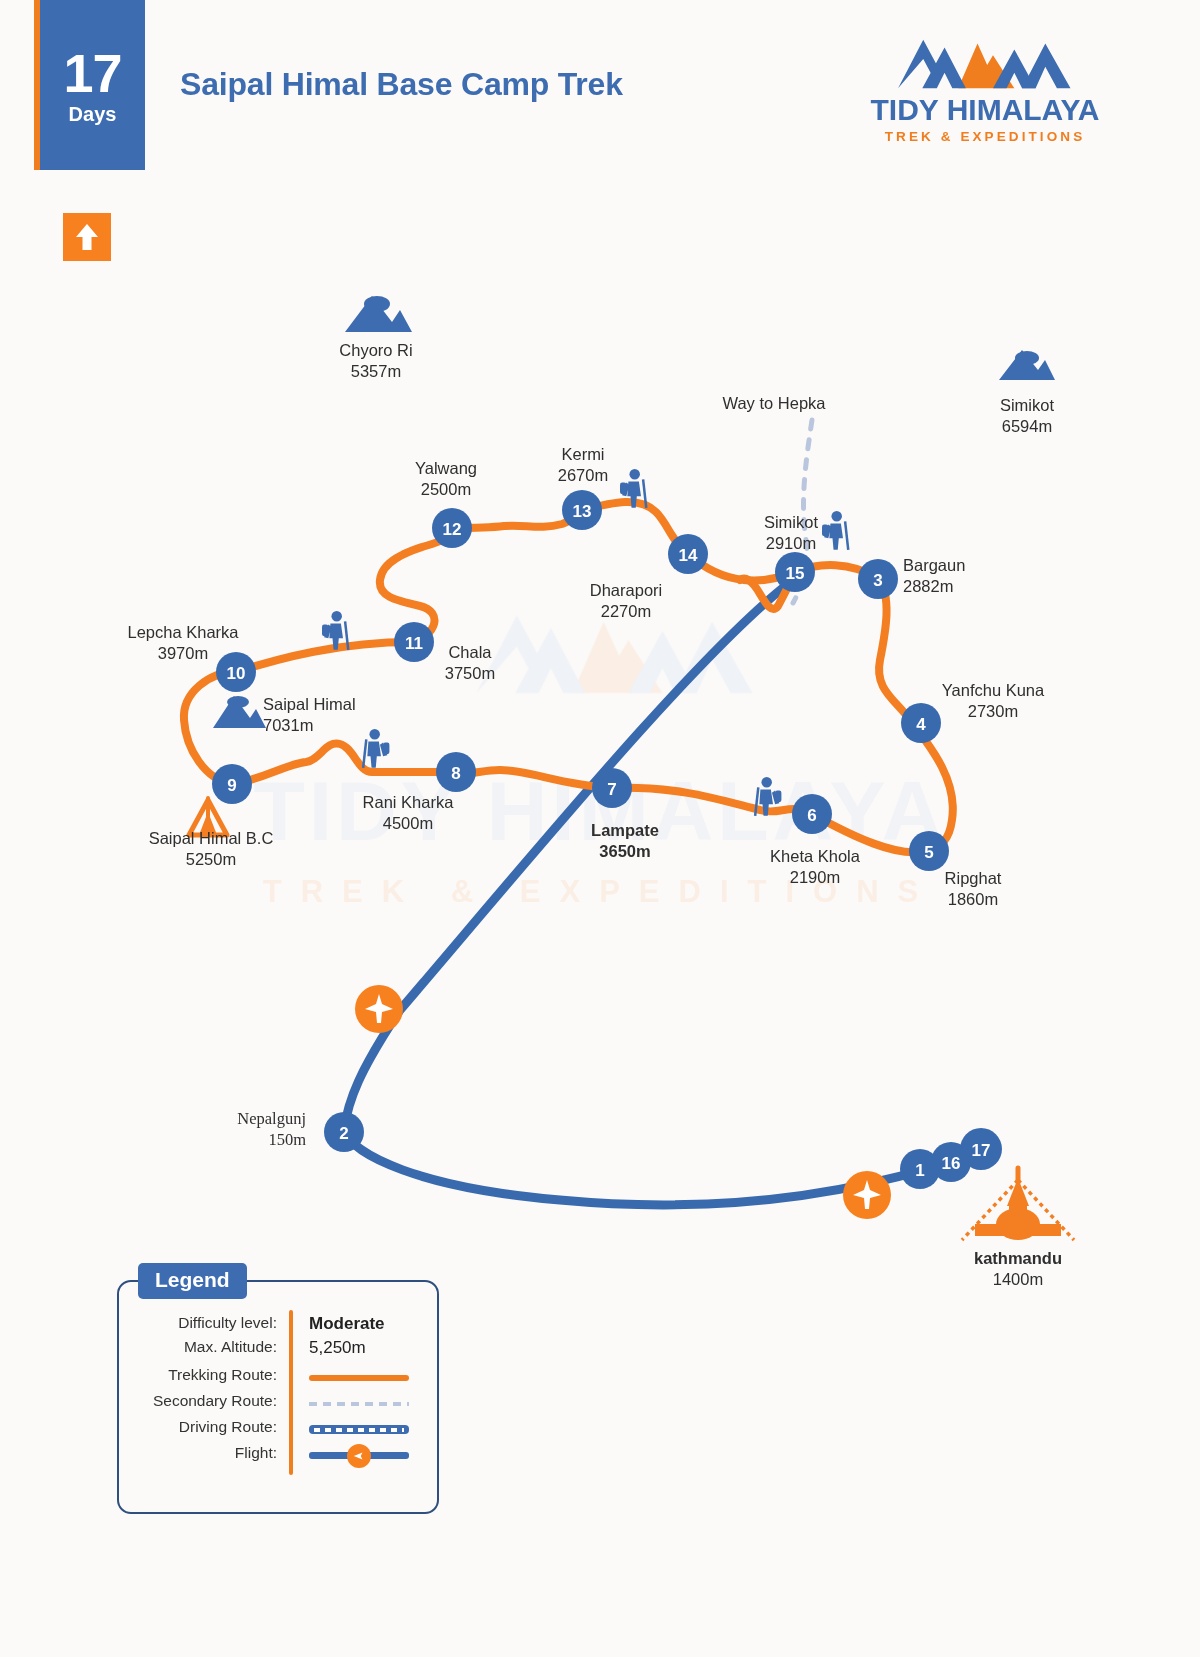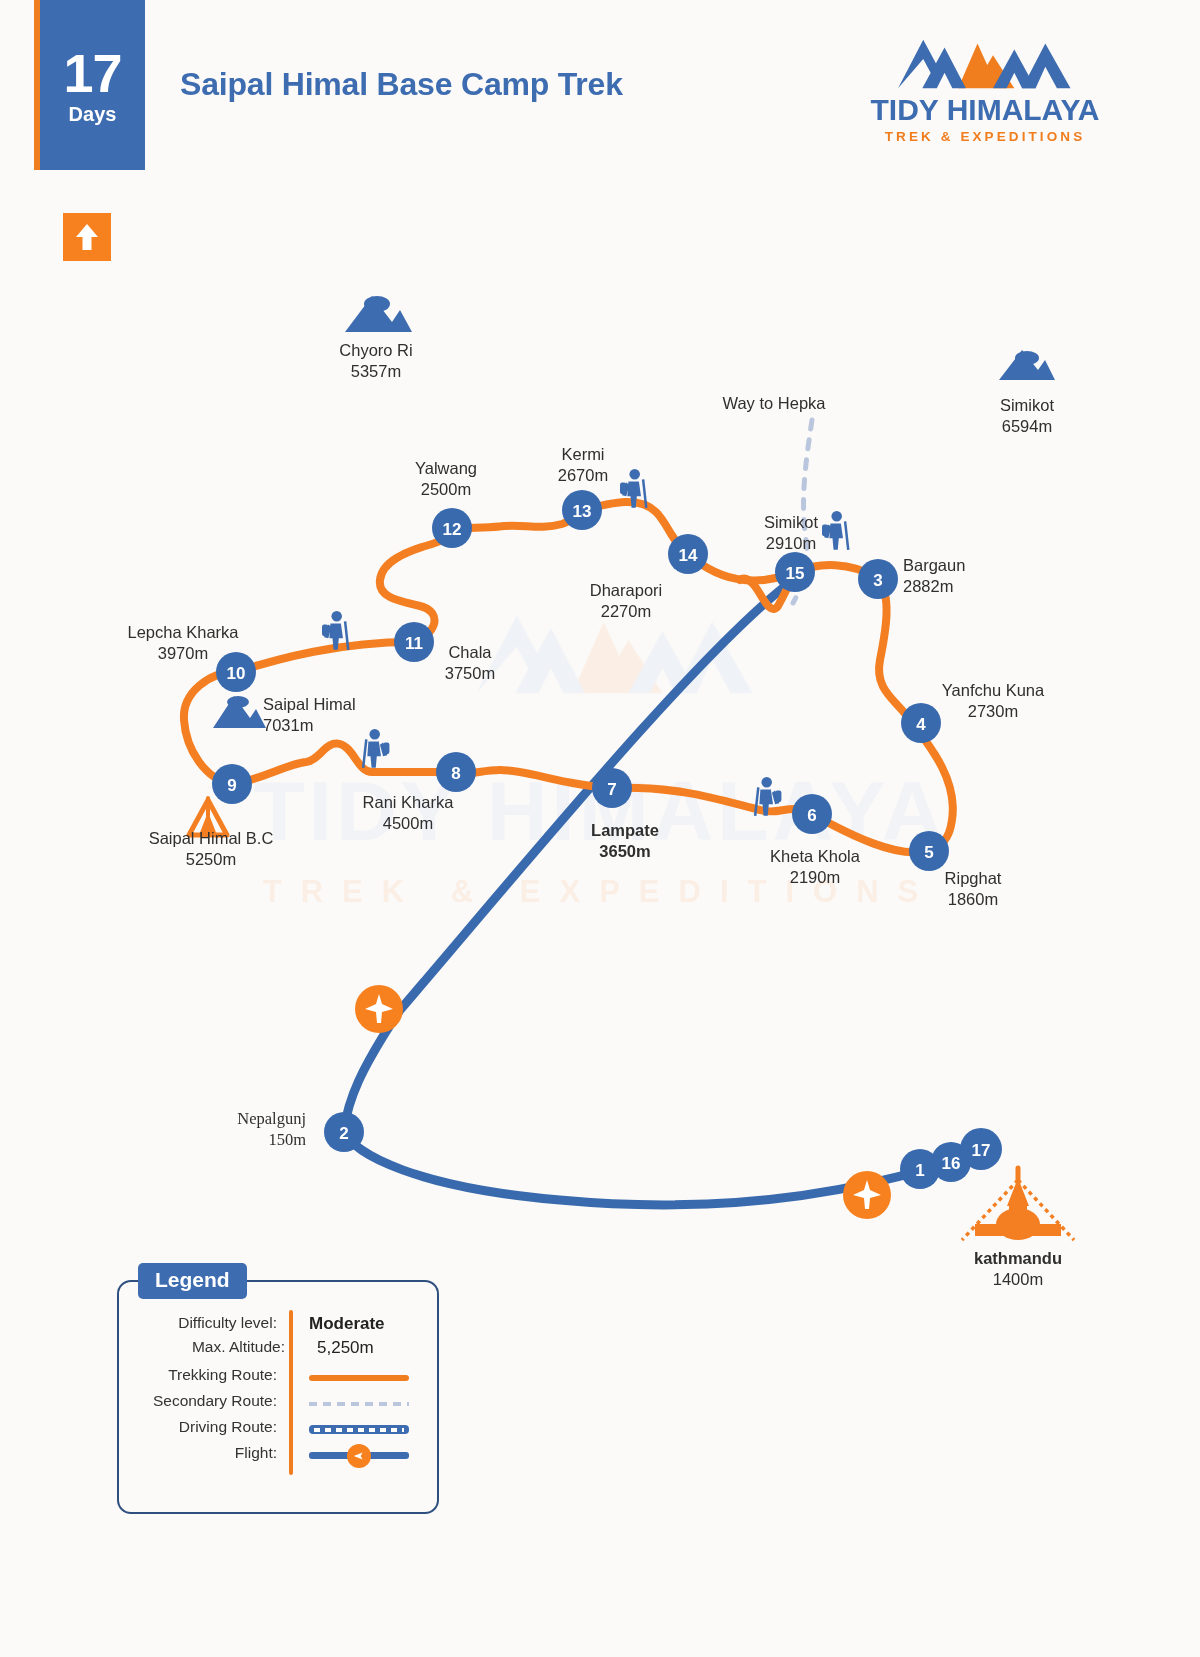--- a/index.html
+++ b/index.html
@@ -383,21 +383,21 @@
 
   <div class="legend">
     <div class="legend-body">
       <div class="legend-divider"></div>
 
       <div class="leg-row" style="top:32px;">
         <div class="leg-label">Difficulty level:</div>
         <div class="leg-val">Moderate</div>
       </div>
 
-      <div class="leg-row" style="top:56px;margin-left:8px;">
+      <div class="leg-row" style="top:56px;">
         <div class="leg-label">Max. Altitude:</div>
         <div class="leg-val norm">5,250m</div>
       </div>
 
       <div class="leg-row" style="top:84px;">
         <div class="leg-label">Trekking Route:</div>
         <div class="leg-art">
             <div class="line-trek"></div>
           </div>
       </div>

